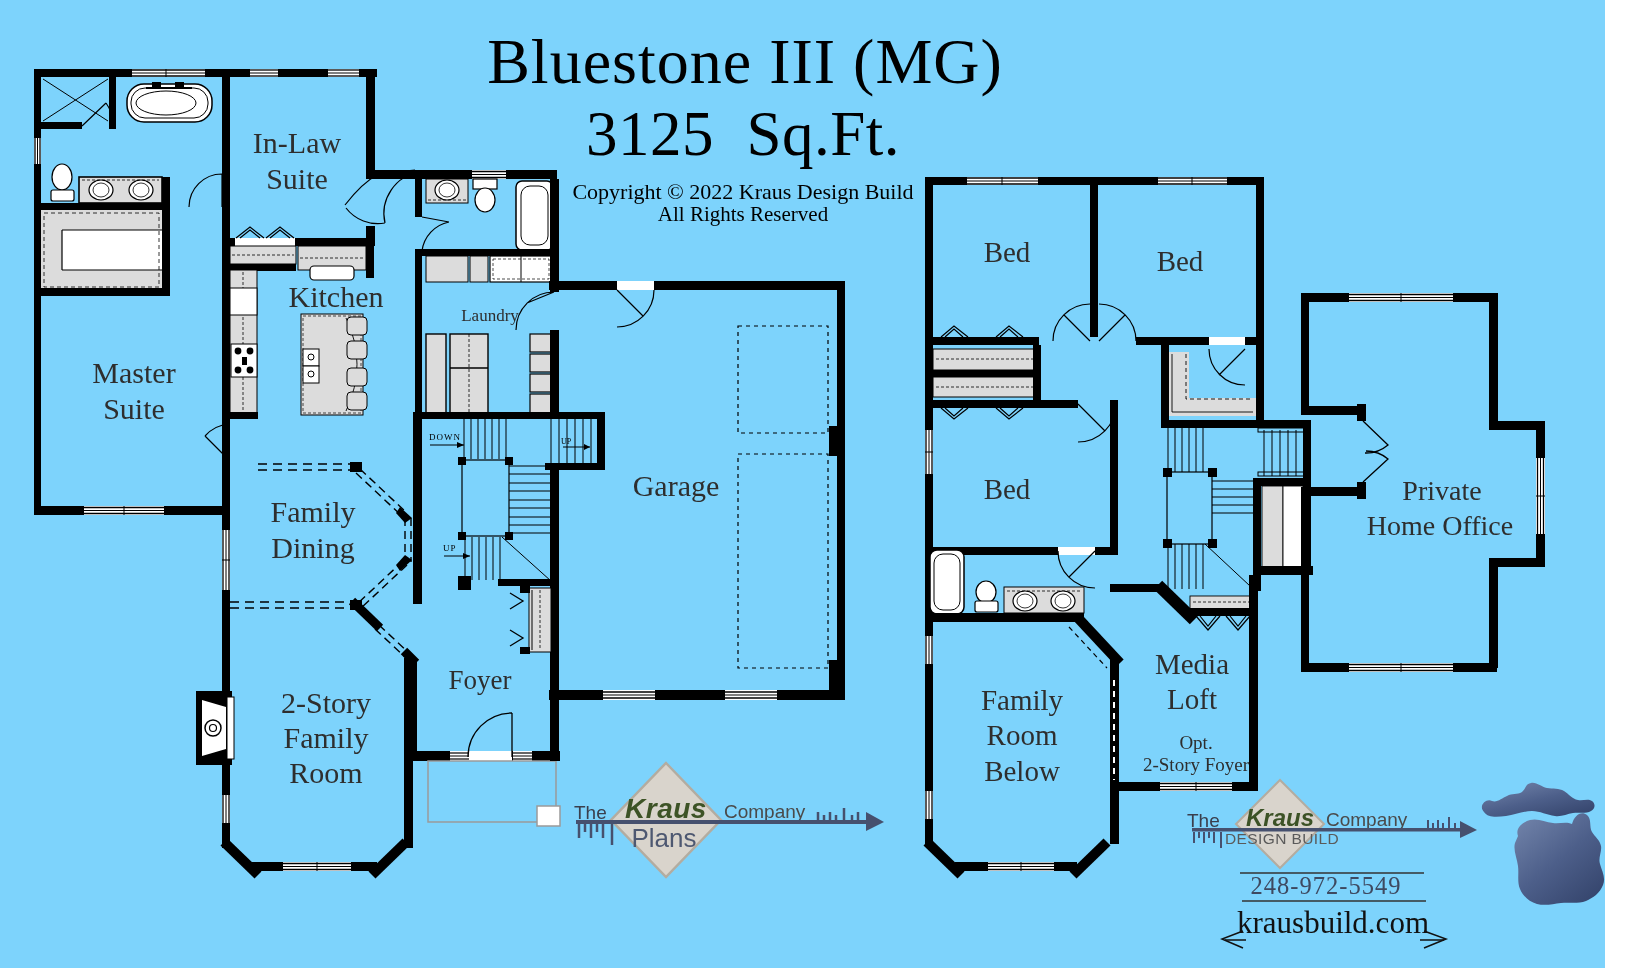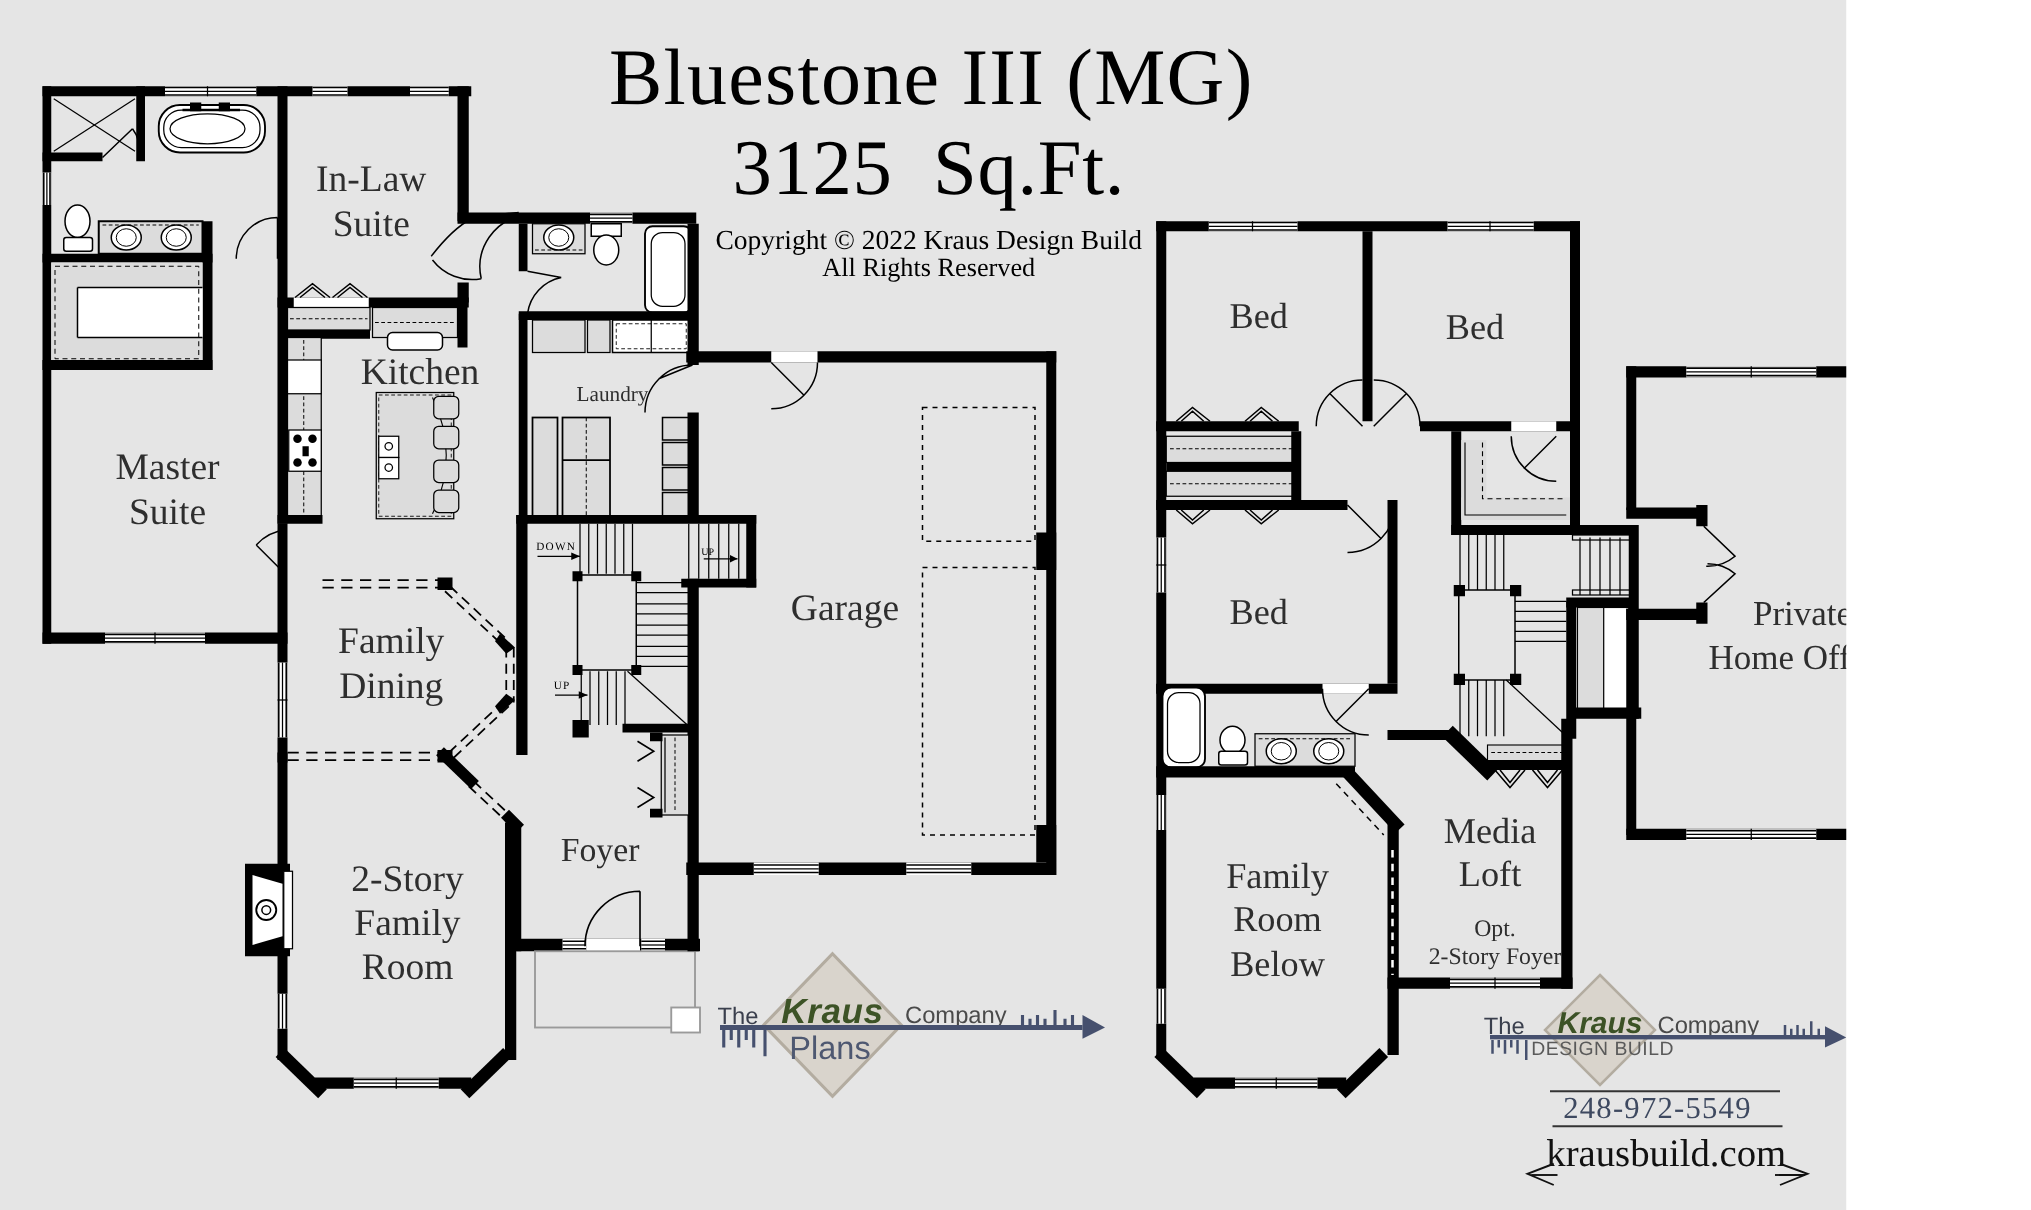--- a/index.html
+++ b/index.html
@@ -1,17 +1,17 @@
 <!DOCTYPE html>
 <html><head>
 <meta charset="utf-8">
 <title>Bluestone III (MG)</title>
 <style>
   html,body{margin:0;padding:0;background:#ffffff;}
-  .page{position:relative;width:1477px;height:968px;background:#e5e5e5;overflow:hidden;}
+  .page{position:relative;width:1605px;height:968px;background:#7dd3fc;overflow:hidden;}
   svg{display:block;}
   text{font-family:"Liberation Serif", serif;}
   .sans{font-family:"Liberation Sans", sans-serif;}
 </style>
 </head>
 <body>
 <div class="page">
 <svg width="1625" height="968" viewBox="0 0 1625 968">
 <defs>
   <linearGradient id="migrad" x1="0%" y1="0%" x2="80%" y2="100%">

